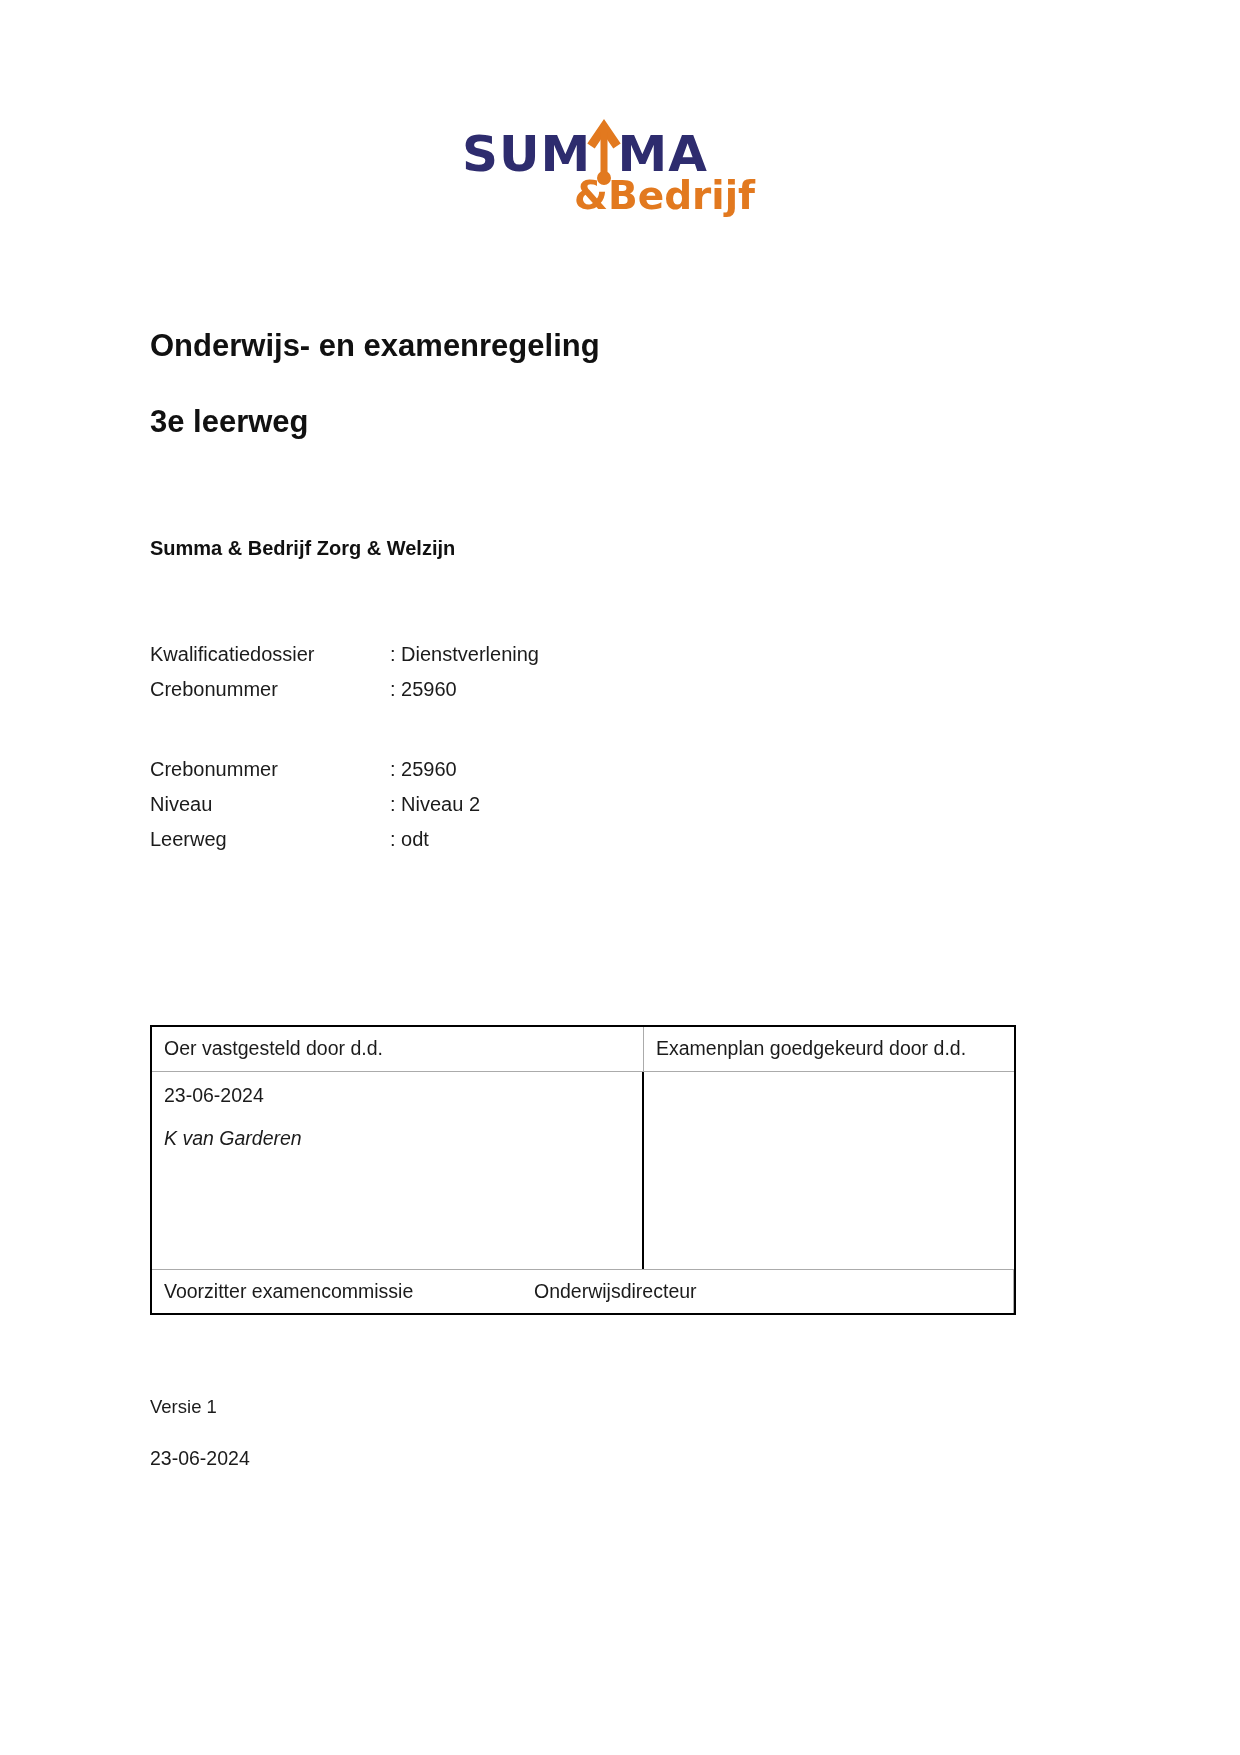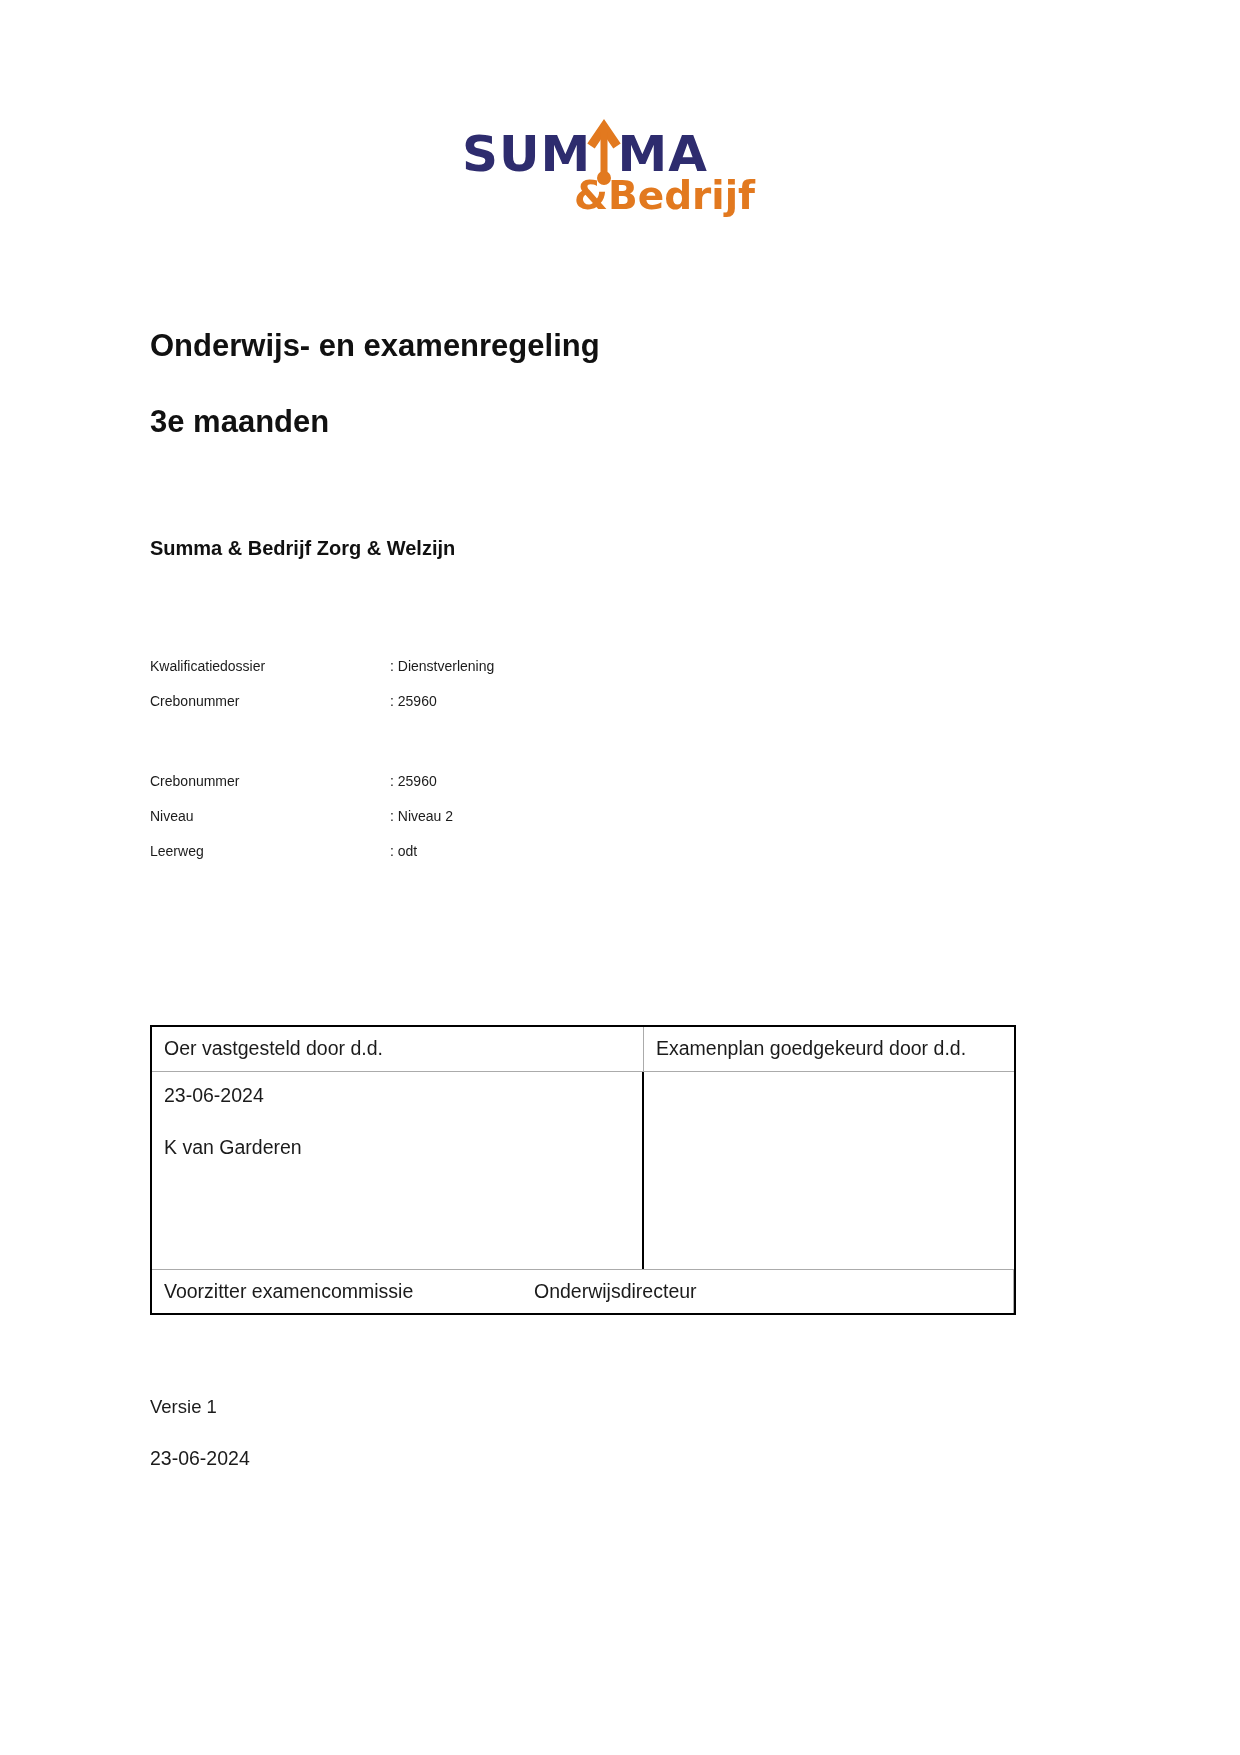--- a/index.html
+++ b/index.html
@@ -69,22 +69,21 @@
     font-size: 20px;
     font-weight: bold;
     color: #111;
     white-space: nowrap;
   }
 
   
   .kv-block {
     position: absolute;
     left: 150px;
-    font-size: 14px;
-    margin-top: 12px;
+    font-size: 20px;
   }
   .kv-block-dossier  { top: 637px; }
   .kv-block-opleiding { top: 752px; }
   .kv-row {
     display: flex;
     line-height: 35px;
     white-space: nowrap;
   }
   .kv-label { width: 240px; flex: 0 0 auto; }
   .kv-value { flex: 1 1 auto; }
@@ -103,21 +102,21 @@
   .t-cell { box-sizing: border-box; padding-left: 12px; padding-right: 17px; }
   .t-cell-left  { width: 492px; flex: 0 0 auto; }
   .t-cell-right { flex: 1 1 auto; }
 
   .t-row-header { height: 45px; border-bottom: 1px solid #ababab; }
   .t-row-header .t-cell { padding-top: 10px; }
   .t-row-header .t-cell-left { border-right: 1px solid #ababab; }
 
   .t-row-body { height: 197px; }
   .t-row-body .t-cell-left { border-right: 2px solid #000; padding-top: 12px; }
-  .t-body-line2 { margin-top: 29px; }
+  .t-body-line2 { margin-top: 20px; font-style: italic; }
 
   .t-row-footer { height: 44px; border-top: 1px solid #ababab; }
   .t-row-footer .t-cell { padding-top: 10px; }
   .t-row-footer .t-cell-left { border-right: 1px solid #ababab; }
 
   
   .version-line {
     position: absolute;
     left: 150px;
     top: 1396px;
@@ -140,21 +139,21 @@
       <path d="M5 30 L18 11 L31 30" fill="none" stroke="#e2791f" stroke-width="9" stroke-linejoin="miter"></path>
       <rect x="14.5" y="16" width="7" height="44" fill="#e2791f"></rect>
       <circle cx="18" cy="62" r="7" fill="#e2791f"></circle>
     </svg>
     <span>MA</span>
   </div>
   <div class="logo-sub">&amp;Bedrijf</div>
 </div>
 
 <div class="doc-title-line1">Onderwijs- en examenregeling</div>
-<div class="doc-title-line2">3e maanden</div>
+<div class="doc-title-line2">3e leerweg</div>
 
 <div class="doc-subtitle">Summa &amp; Bedrijf Zorg &amp; Welzijn</div>
 
 <div class="kv-block kv-block-dossier">
   <div class="kv-row">
     <span class="kv-label">Kwalificatiedossier</span>
     <span class="kv-value">: Dienstverlening</span>
   </div>
   <div class="kv-row">
     <span class="kv-label">Crebonummer</span>

